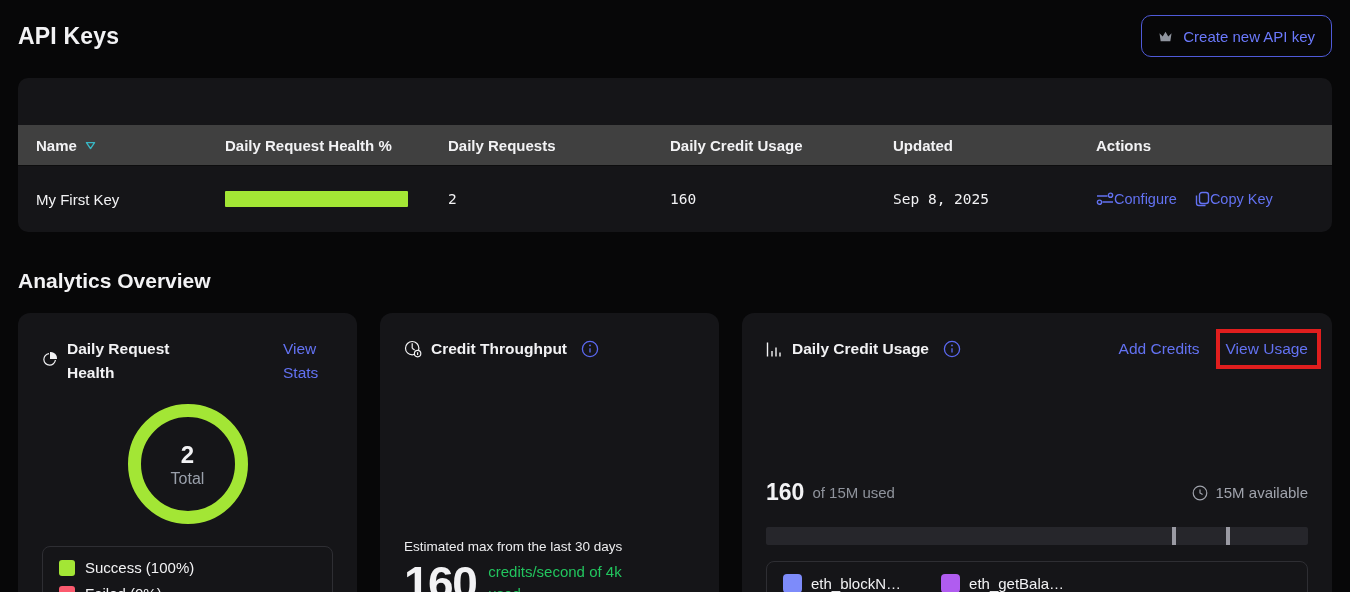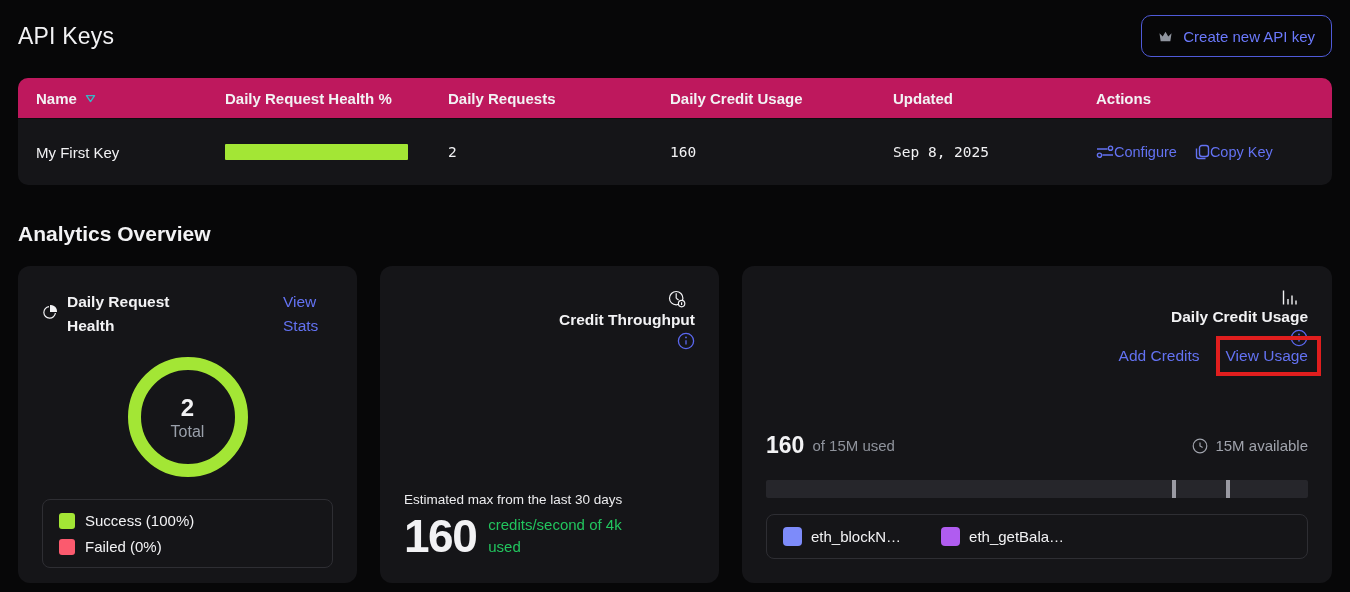--- a/index.html
+++ b/index.html
@@ -8,46 +8,46 @@
     background:#070708;
     color:#f2f2f4;
     font-family:"Liberation Sans", sans-serif;
     overflow:hidden;
   }
   .page { padding:0 18px; }
   .mono { font-family:"DejaVu Sans Mono", monospace; font-size:14.5px; }
 
   
   .top-header { display:flex; align-items:center; justify-content:space-between; margin-top:14px; height:44px; }
-  .page-title { font-size:23px; font-weight:400; letter-spacing:.2px; }
+  .page-title { font-size:23px; font-weight:700; letter-spacing:.2px; }
   .create-btn {
     display:flex; align-items:center; gap:10px;
     border:1px solid #4f5ad8; border-radius:10px;
     padding:0 16px; height:42px;
     color:#6b79fb; font-size:15px; background:transparent; cursor:pointer;
   }
 
   
   .table { margin-top:20px; background:#151518; border-radius:10px; overflow:hidden; }
   .tgrid { display:grid; grid-template-columns:189px 223px 222px 223px 203px 1fr; align-items:center; padding:0 18px; }
-  .thead { height:40px; background:#be185d; font-size:15px; font-weight:700; }
+  .thead { height:40px; background:#404040; font-size:15px; font-weight:700;margin-top:47px; }
   .th { display:flex; align-items:center; gap:8px; }
   .trow { height:67px; border-top:1px solid #0d0d0e; font-size:15px; }
   .health-bar-fill { height:16px; border-radius:1px; max-width:183px; }
   .actions { display:flex; align-items:center; gap:18px; }
   .action-link { display:flex; align-items:center; color:#6372f2; font-size:14.5px; cursor:pointer; }
 
   
   .section-title { font-size:21px; font-weight:700; margin:37px 0 20px; }
   .cards { display:flex; gap:23px; }
   .card { background:#151518; border-radius:12px; padding:24px; height:317px; display:flex; flex-direction:column; }
   .card-sm { width:339px; flex:none; }
   .card-lg { flex:1; }
   .card-header { display:flex; align-items:flex-start; }
-  .card-header.center { align-items:flex-end;flex-direction:column; }
+  .card-header.center { align-items:center; }
   .card-title { font-size:15.5px; font-weight:700; line-height:24px; }
   .hdr-icon { flex:none; margin-right:9px; display:flex; }
   .info-icon { margin-left:14px; display:flex; cursor:pointer; }
   .blue-link { color:#6372f2; font-size:15.5px; cursor:pointer; }
 
   
   .dqh-title { width:118px; }
   .dqh-link { margin-left:auto; width:50px; line-height:24px; text-align:left; }
   .donut-wrap { display:flex; flex-direction:column; align-items:center; margin-top:19px; }
   .donut {

